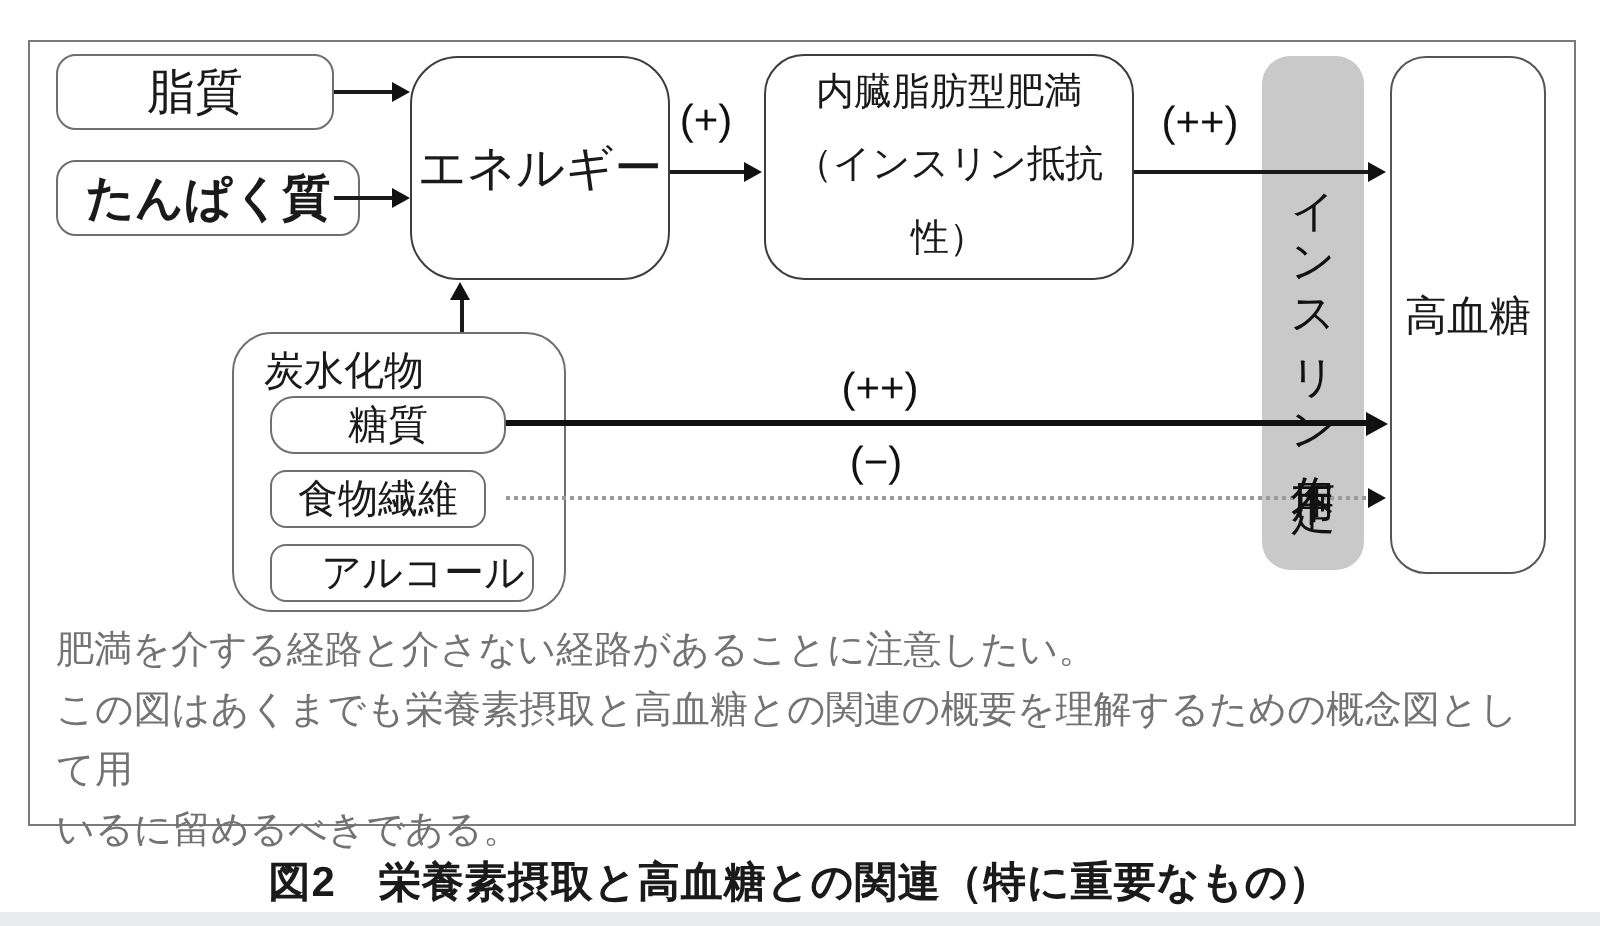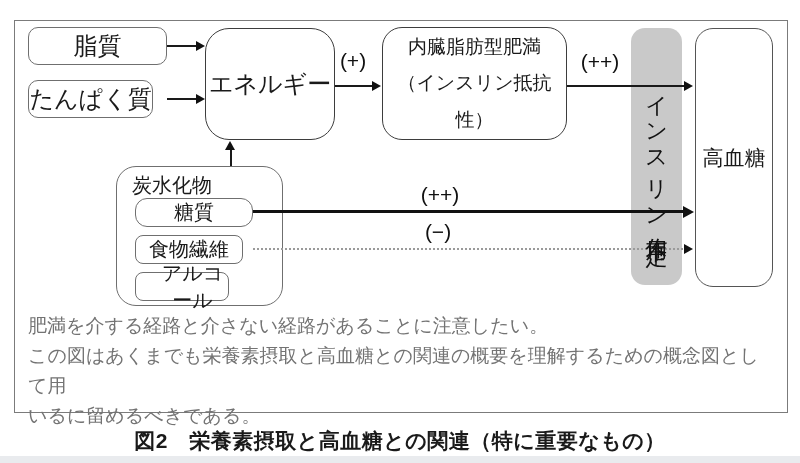--- a/index.html
+++ b/index.html
@@ -82,21 +82,21 @@
 <body>
 
 <div id="canvas">
 
   <div class="abs frame" style="left:14px;top:20px;width:772px;height:391px;"></div>
 
   <div class="abs node light" style="left:28px;top:27px;width:139px;height:38px;border-radius:10px;">
     <span>脂質</span>
   </div>
 
-  <div class="abs node light" style="left:28px;top:80px;width:125px;height:38px;border-radius:10px;">
+  <div class="abs node light" style="left:28px;top:80px;width:152px;height:38px;border-radius:10px;font-weight:bold;">
     <span>たんぱく質</span>
   </div>
 
   <div class="abs node dark" style="left:205px;top:28px;width:130px;height:112px;border-radius:24px;">
     <span>エネルギー</span>
   </div>
 
   <div class="abs node dark" style="left:382px;top:27px;width:185px;height:113px;border-radius:20px;font-size:19px;line-height:1.9;">
     <div>
       <div>内臓脂肪型肥満</div>
@@ -115,21 +115,21 @@
   <div class="abs group-label" style="left:132px;top:172px;">
     <span>炭水化物</span>
   </div>
 
   <div class="abs node light" style="left:135px;top:198px;width:118px;height:29px;border-radius:12px;font-size:20px;">
     <span>糖質</span>
   </div>
   <div class="abs node light" style="left:135px;top:235px;width:108px;height:29px;border-radius:8px;font-size:20px;">
     <span>食物繊維</span>
   </div>
-  <div class="abs node light" style="left:135px;top:272px;width:94px;height:29px;border-radius:8px;font-size:20px;padding-left:21px;">
+  <div class="abs node light" style="left:135px;top:272px;width:132px;height:29px;border-radius:8px;font-size:20px;padding-left:21px;">
     <span>アルコール</span>
   </div>
 
   <div class="abs hline" style="left:167px;top:45px;width:30px;"></div>
   <div class="abs arrow-r" style="left:196px;top:41px;"></div>
 
   <div class="abs hline" style="left:167px;top:98px;width:30px;"></div>
   <div class="abs arrow-r" style="left:196px;top:94px;"></div>
 
   <div class="abs hline" style="left:335px;top:85px;width:38px;"></div>

